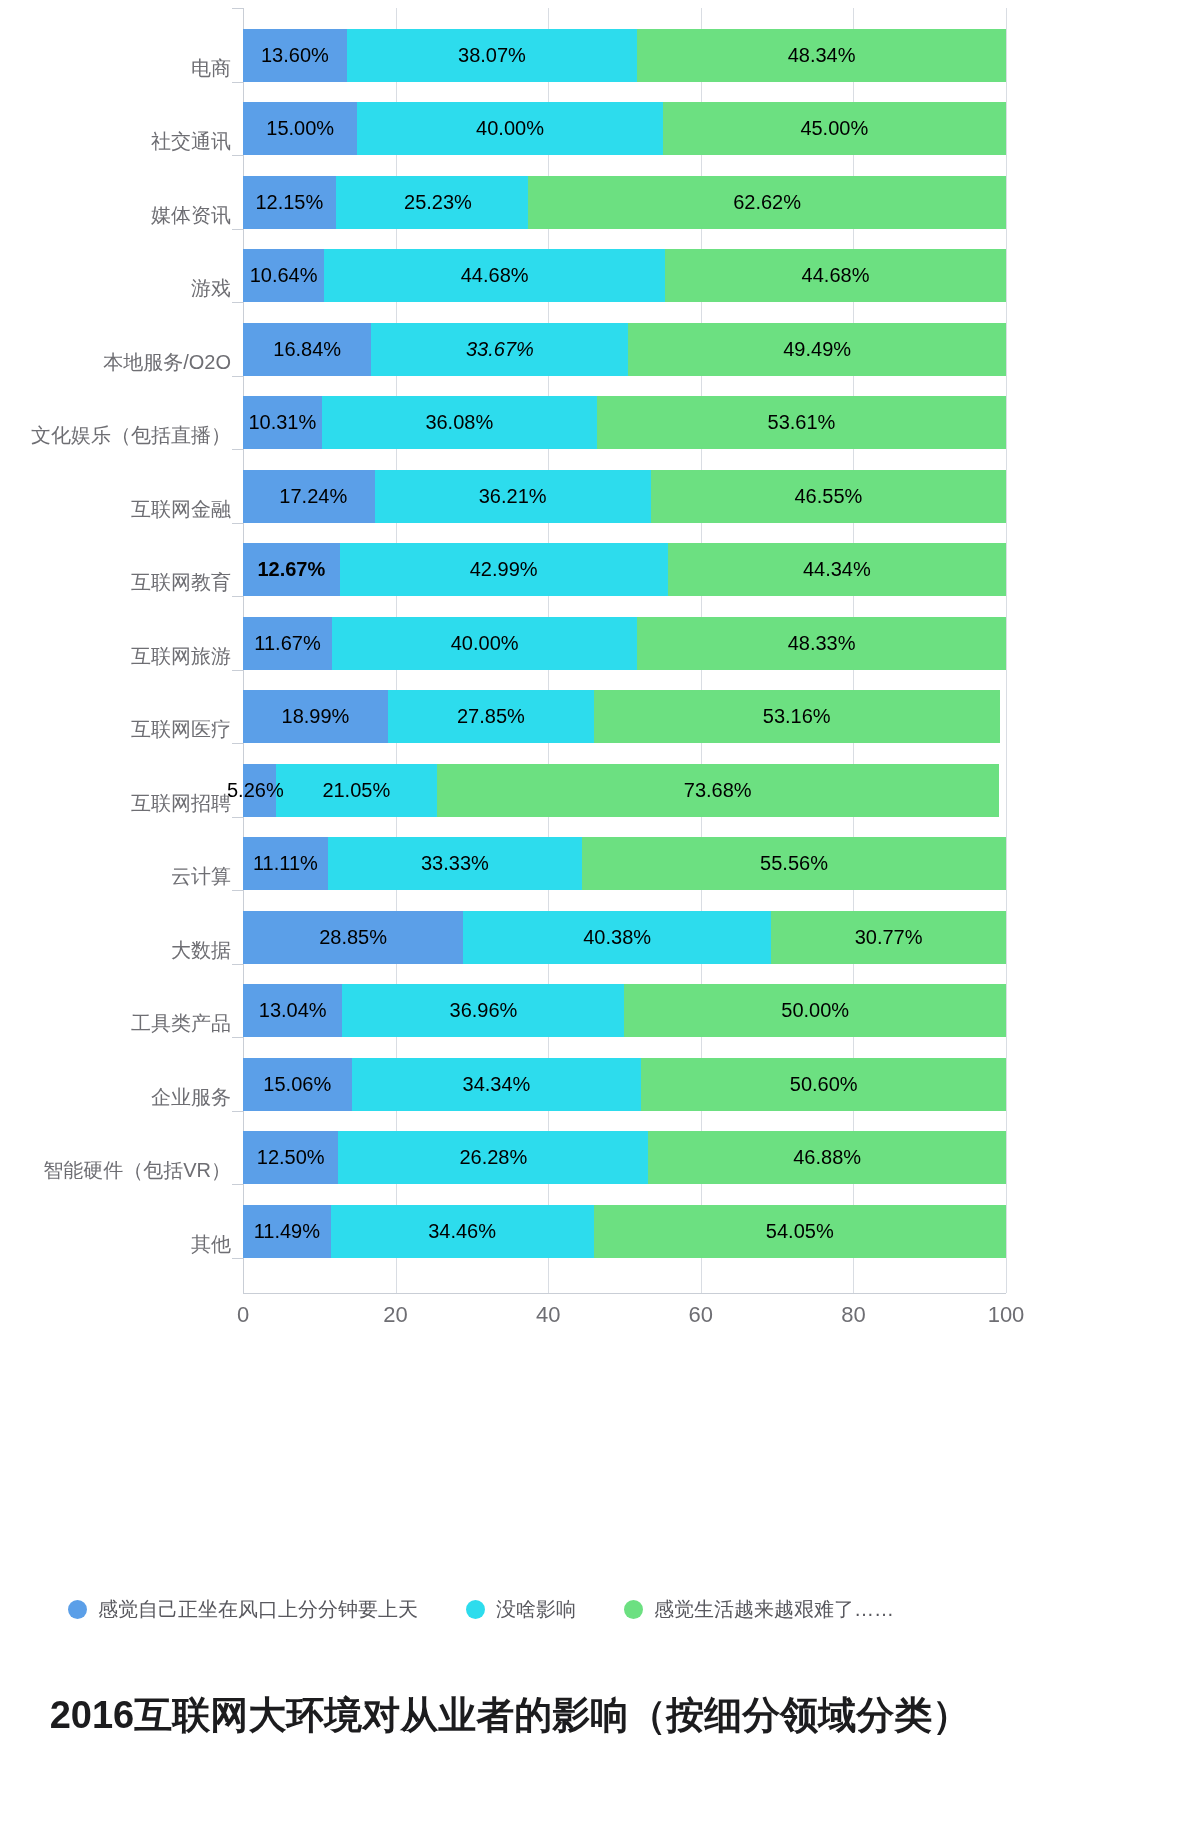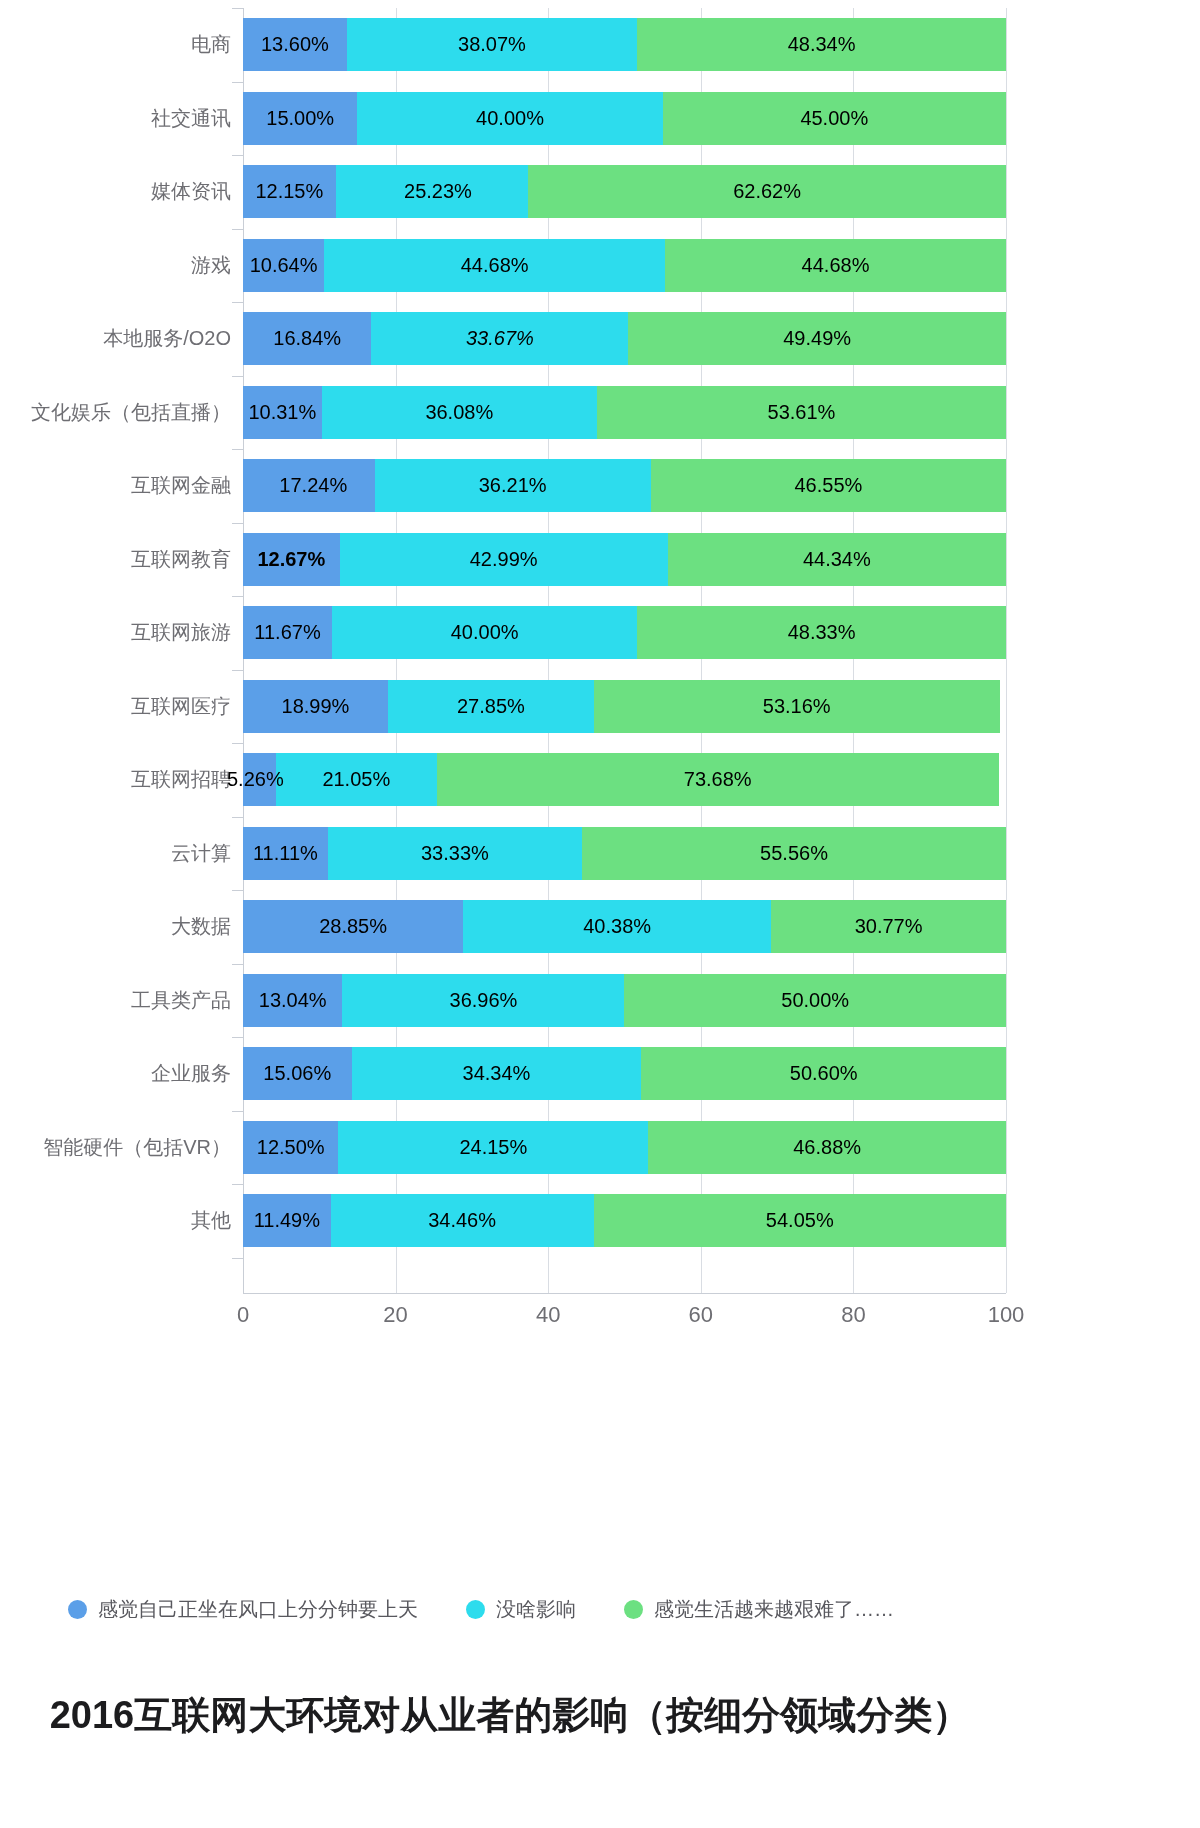--- a/index.html
+++ b/index.html
@@ -36,21 +36,21 @@
     position: absolute;
     left: 0;
     top: 8px;
     width: 1020px;
   }
 
   .row {
     position: relative;
     height: 73.5px;
     display: flex;
-    align-items: center;
+    align-items: flex-end;
   }
 
   .cat-label {
     width: 243px;
     flex: 0 0 243px;
     text-align: right;
     padding-right: 12px;
     box-sizing: border-box;
     font-size: 20px;
     color: #6e6e73;
@@ -448,21 +448,21 @@
             </div>
           </div>
         </div>
         <div class="row">
           <div class="cat-label">智能硬件（包括VR）</div>
           <div class="bar-track">
             <div class="seg seg-0" style="width: 95.375px;">
               <span class="seg-label">12.50%</span>
             </div>
             <div class="seg seg-1" style="width: 310.007px;">
-              <span class="seg-label">24.15%</span>
+              <span class="seg-label">26.28%</span>
             </div>
             <div class="seg seg-2" style="width: 357.694px;">
               <span class="seg-label">46.88%</span>
             </div>
           </div>
         </div>
         <div class="row">
           <div class="cat-label">其他</div>
           <div class="bar-track">
             <div class="seg seg-0" style="width: 87.6687px;">

